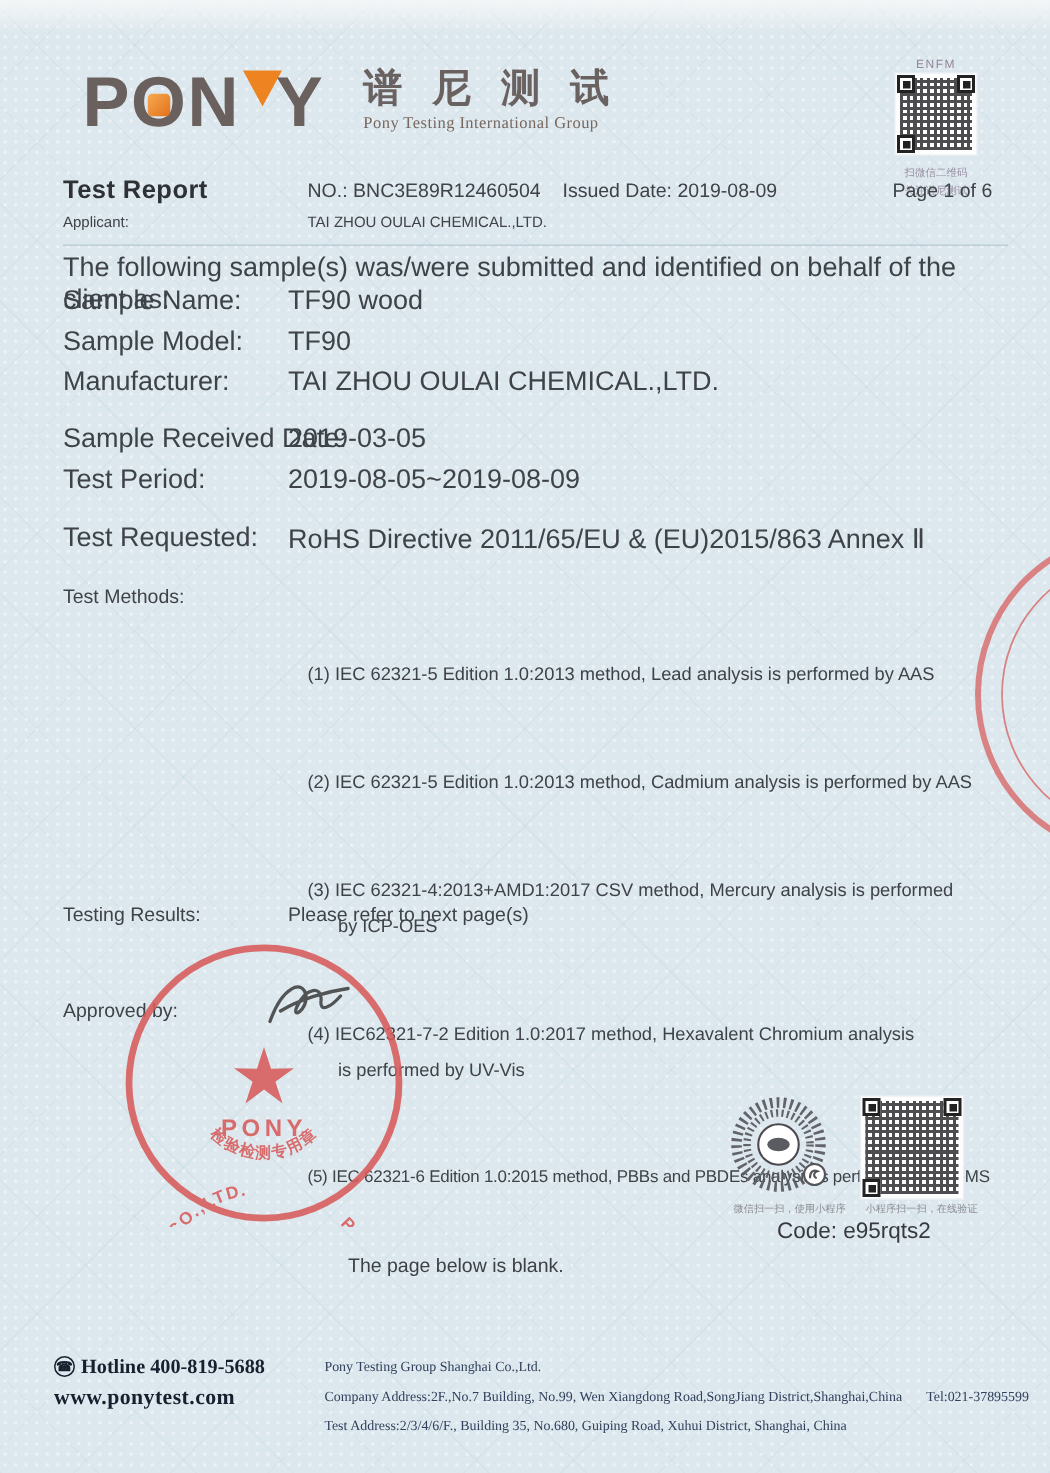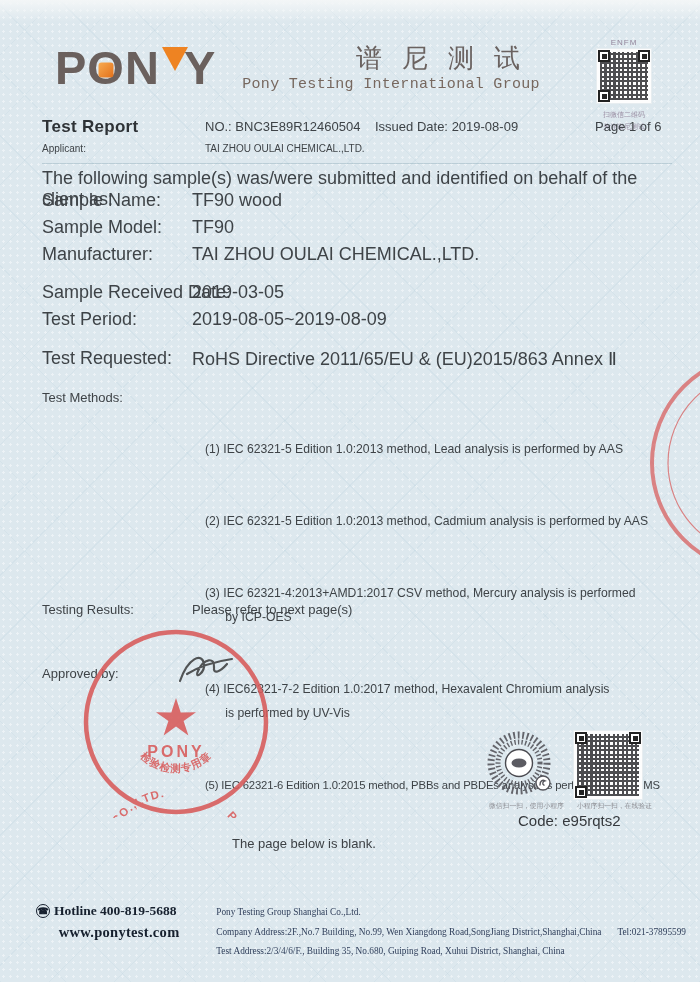--- a/index.html
+++ b/index.html
@@ -16,22 +16,22 @@
     background:linear-gradient(#f3f6f7,rgba(230,237,241,0));}
   
   .header{position:absolute;top:44px;left:55px;display:flex;align-items:flex-start;}
   .logo-text{font-weight:bold;font-size:47px;line-height:1;color:#6a605d;letter-spacing:1px;display:flex;align-items:flex-start;}
   .logo-o{position:relative;display:inline-block;}
   .logo-o::after{content:"";position:absolute;left:50%;top:55%;transform:translate(-50%,-50%);
     width:15px;height:15px;border-radius:3px;background:linear-gradient(135deg,#f8ab51,#e2701a);}
   .logo-tri{display:inline-block;width:0;height:0;margin:3px -4px 0 2px;
     border-left:13px solid transparent;border-right:13px solid transparent;border-top:24px solid #ee8322;}
   .logo-cjk{margin-left:26px;}
-  .logo-cn{font-size:26px;font-weight:400;color:#6a6260;letter-spacing:20px;white-space:nowrap;line-height:1.1;text-align:right;}
-  .logo-tagline{font-family:Liberation Mono, monospace;font-size:15px;color:#77685f;margin-top:3px;letter-spacing:.3px;}
+  .logo-cn{font-size:26px;font-weight:700;color:#6a6260;letter-spacing:20px;white-space:nowrap;line-height:1.1;}
+  .logo-tagline{font-family:Liberation Serif, serif;font-size:11px;color:#77685f;margin-top:3px;letter-spacing:.3px;}
   
   .qr-top{position:absolute;top:38px;right:46px;width:60px;text-align:center;}
   .enfm{font-family:Liberation Sans, sans-serif;font-size:8px;letter-spacing:1px;color:#94879c;}
   .qr{background:#fdfdfd;position:relative;display:inline-block;box-shadow:0 0 0 1px #e7edf0;}
   .qr .mesh{position:absolute;inset:3px;opacity:.85;background:
     repeating-linear-gradient(0deg,#2f2f33 0 2px,transparent 2px 4.5px),
     repeating-linear-gradient(90deg,#2f2f33 0 2px,transparent 2px 4.5px);}
   .qr .f{position:absolute;width:12px;height:12px;border:2.5px solid #222;background:#fff;box-sizing:border-box;}
   .qr .f::after{content:"";position:absolute;inset:1.5px;background:#222;}
   .qr .f1{top:1px;left:1px}.qr .f2{top:1px;right:1px}.qr .f3{bottom:1px;left:1px}
@@ -67,21 +67,21 @@
   .v-cap1{position:absolute;left:489px;top:801px;font-size:6.8px;color:#8d8d93;}
   .v-cap2{position:absolute;left:577px;top:801px;font-size:6.8px;color:#8d8d93;}
   .v-code{position:absolute;left:518px;top:812px;font-size:15px;color:#36393d;}
   .blank-note{position:absolute;top:836px;left:232px;font-size:13px;color:#3d4145;}
   
   .footer{position:absolute;left:36px;top:903px;right:14px;display:flex;gap:14px;}
   .f-left{width:176px;font-family:"Liberation Serif",serif;font-weight:bold;color:#16202e;}
   .f-hot{font-size:13.5px;white-space:nowrap;display:flex;align-items:center;gap:4px;}
   .phone-ic{display:inline-flex;align-items:center;justify-content:center;width:14px;height:14px;
     border:1.3px solid #16202e;border-radius:50%;font-size:9px;line-height:1;box-sizing:border-box;}
-  .f-web{font-size:14.5px;margin-top:5px;letter-spacing:.3px;text-align:center;}
+  .f-web{font-size:14.5px;margin-top:5px;letter-spacing:.3px;}
   .f-right{flex:1;font-family:"Liberation Serif",serif;font-size:9.3px;color:#31405c;line-height:19.5px;white-space:nowrap;}
   .f-right .tel{margin-left:16px;}
 </style>
 </head>
 <body>
 
 <div id="paper">
   <div class="top-strip"></div>
 
   <div class="header">

